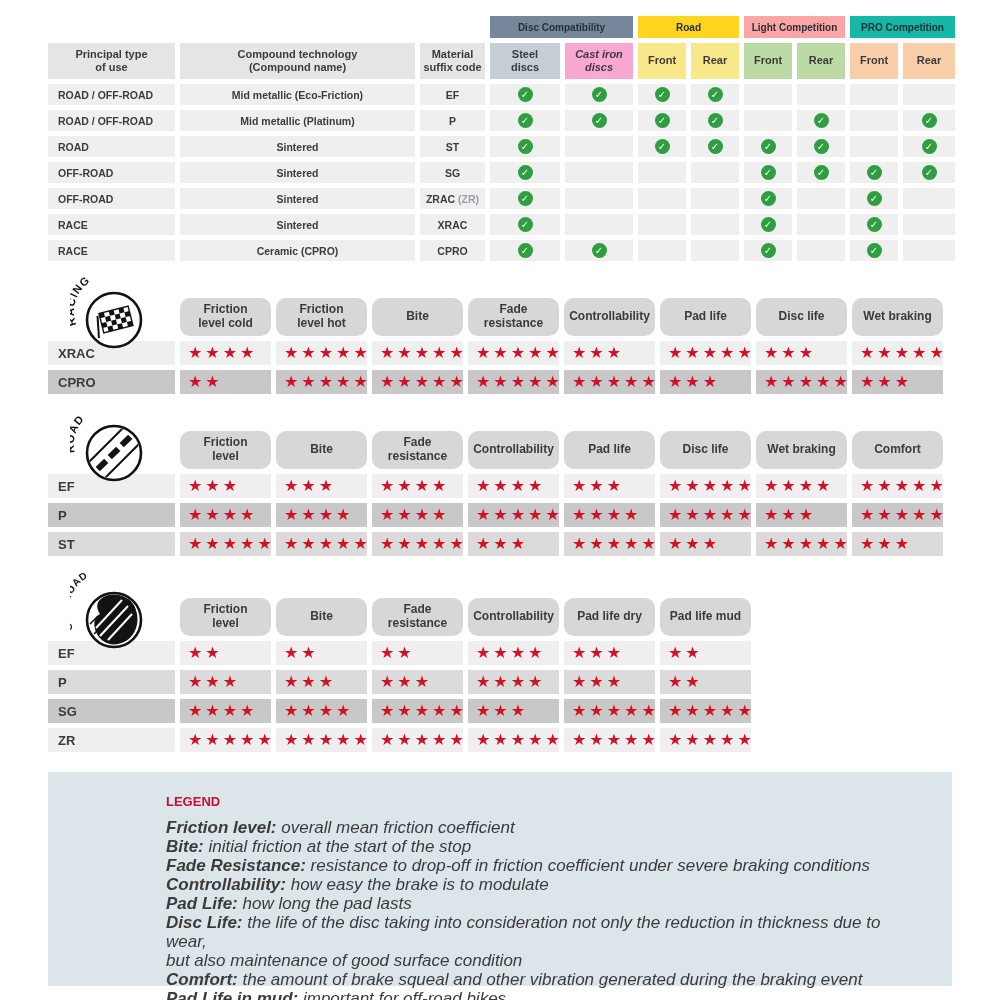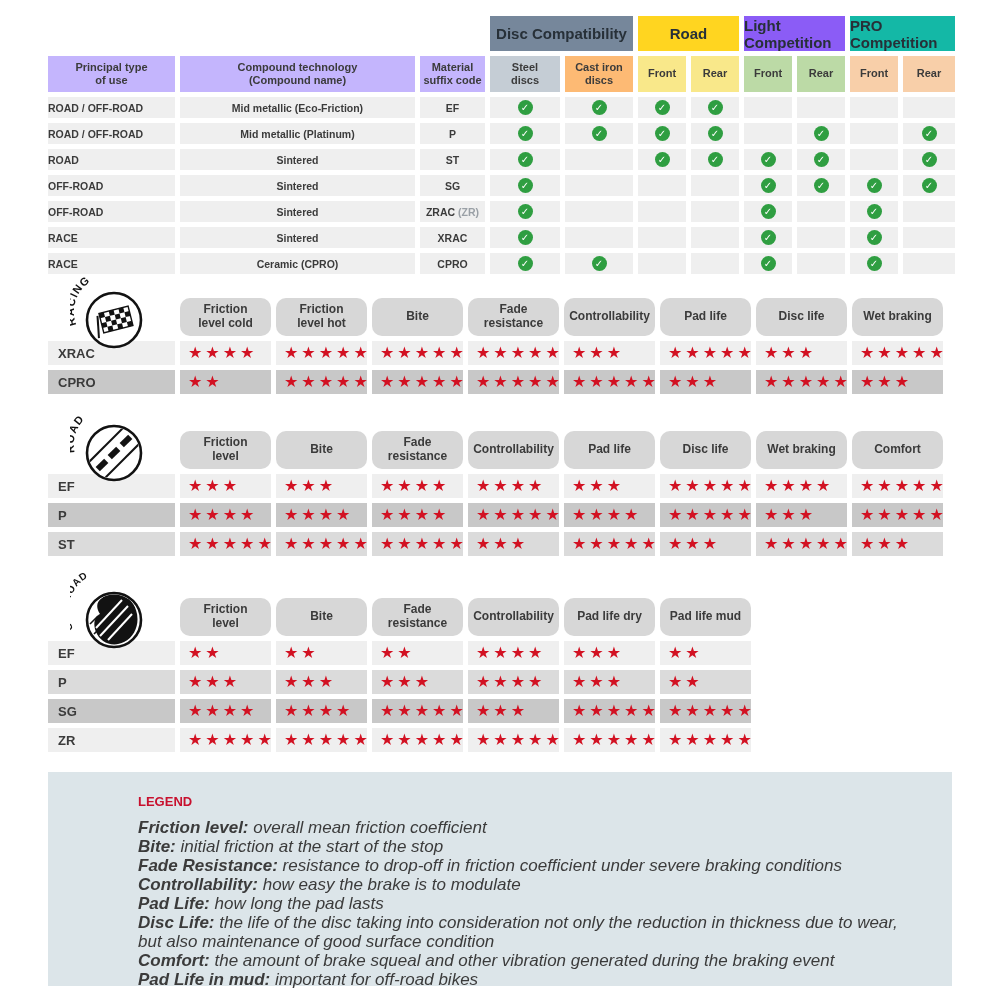--- a/index.html
+++ b/index.html
@@ -4,27 +4,27 @@
 <style>
   html,body{margin:0;padding:0;background:#fff;}
   .canvas{position:relative;width:1000px;height:1000px;background:#fff;
           font-family:"Liberation Sans","DejaVu Sans",sans-serif;color:#3b3b3b;overflow:hidden;}
 
   
   .compat{position:absolute;left:48px;top:16px;display:grid;
           grid-template-columns:127px 235px 65px 70px 68px 48px 48px 48px 48px 48px 52px;
           gap:5px;}
   .compat .nobg{background:transparent;}
-  .gcell{height:35px;display:flex;align-items:center;justify-content:center;
-         font-size:15px;font-weight:bold;color:#273038;}
+  .gcell{height:22px;display:flex;align-items:center;justify-content:center;
+         font-size:10px;font-weight:bold;color:#273038;}
   .hcell{height:36px;display:flex;align-items:center;justify-content:center;text-align:center;
-         background:#c4b5fd;font-size:11px;font-weight:bold;white-space:pre-line;line-height:1.2;}
+         background:#e5e5e5;font-size:11px;font-weight:bold;white-space:pre-line;line-height:1.2;}
   .cell{height:21px;background:#efefef;display:flex;align-items:center;justify-content:center;
         font-size:10.5px;font-weight:bold;}
-  .cell.use{justify-content:flex-start;}
+  .cell.use{justify-content:flex-start;padding-left:10px;}
   .suffix{color:#9aa0a6;margin-left:3px;text-align:center;}
   .check{width:15px;height:15px;border-radius:50%;background:#2f9e41;color:#fff;
          display:flex;align-items:center;justify-content:center;font-size:10px;font-weight:bold;
          font-family:"DejaVu Sans",sans-serif;}
 
   
   .rsection{position:absolute;left:48px;}
   .ricon{position:absolute;left:22px;top:-4px;width:84px;height:84px;}
   .rgrid{display:grid;gap:5px;margin-top:22px;}
   .rhead{height:38px;background:#d7d7d7;display:flex;align-items:center;justify-content:center;
@@ -33,48 +33,48 @@
           font-size:13px;font-weight:bold;}
   .rcell{height:24px;display:flex;align-items:center;padding-left:8px;box-sizing:border-box;}
   .stars{color:#d21122;font-size:16px;letter-spacing:3px;line-height:1;
          font-family:"DejaVu Sans",sans-serif;}
   .shade-light{background:#efefef;}
   .shade-mid{background:#dbdbdb;}
   .shade-dark{background:#c8c8c8;}
 
   
   .legendbox{position:absolute;left:48px;top:772px;width:904px;height:214px;background:#dce5e9;
-             box-sizing:border-box;padding:22px 30px 0 90px;}
+             box-sizing:border-box;padding:22px 30px 0 118px;}
   .ltitle{color:#c8102e;font-weight:bold;font-size:13px;margin-bottom:9px;}
   .litem{font-size:17px;line-height:19px;white-space:pre-line;font-style:italic;}
   .litem b{font-weight:bold;}
 
   
   .arctext{font-family:"Liberation Sans",sans-serif;font-weight:bold;fill:#121212;letter-spacing:1px;}
 </style>
 </head>
 <body>
 
 <div class="canvas">
 
   <div class="compat" id="compat-grid">
       <div class="nobg" style="grid-column: span 3;"></div>
       <div class="gcell" style="grid-column: span 2; background: rgb(118, 135, 155);">Disc Compatibility</div>
       <div class="gcell" style="grid-column: span 2; background: rgb(255, 213, 32);">Road</div>
-      <div class="gcell" style="grid-column: span 2; background: #8b5cf6;">Light Competition</div>
+      <div class="gcell" style="grid-column: span 2; background: #fca5a5;">Light Competition</div>
       <div class="gcell" style="grid-column: span 2; background: #14b8a6;">PRO Competition</div>
       <div class="hcell">Principal type
 of use</div>
       <div class="hcell">Compound technology
 (Compound name)</div>
       <div class="hcell">Material
 suffix code</div>
       <div class="hcell" style="background: rgb(197, 205, 213);">Steel
 discs</div>
-      <div class="hcell" style="background: #fdba74;">Cast iron
+      <div class="hcell" style="background: #f9a8d4; font-style: italic;">Cast iron
 discs</div>
       <div class="hcell" style="background: rgb(249, 232, 138);">Front</div>
       <div class="hcell" style="background: rgb(249, 232, 138);">Rear</div>
       <div class="hcell" style="background: rgb(188, 218, 166);">Front</div>
       <div class="hcell" style="background: rgb(188, 218, 166);">Rear</div>
       <div class="hcell" style="background: rgb(248, 207, 169);">Front</div>
       <div class="hcell" style="background: rgb(248, 207, 169);">Rear</div>
       <div class="cell use">ROAD / OFF-ROAD</div>
       <div class="cell">Mid metallic (Eco-Friction)</div>
       <div class="cell">EF</div>

